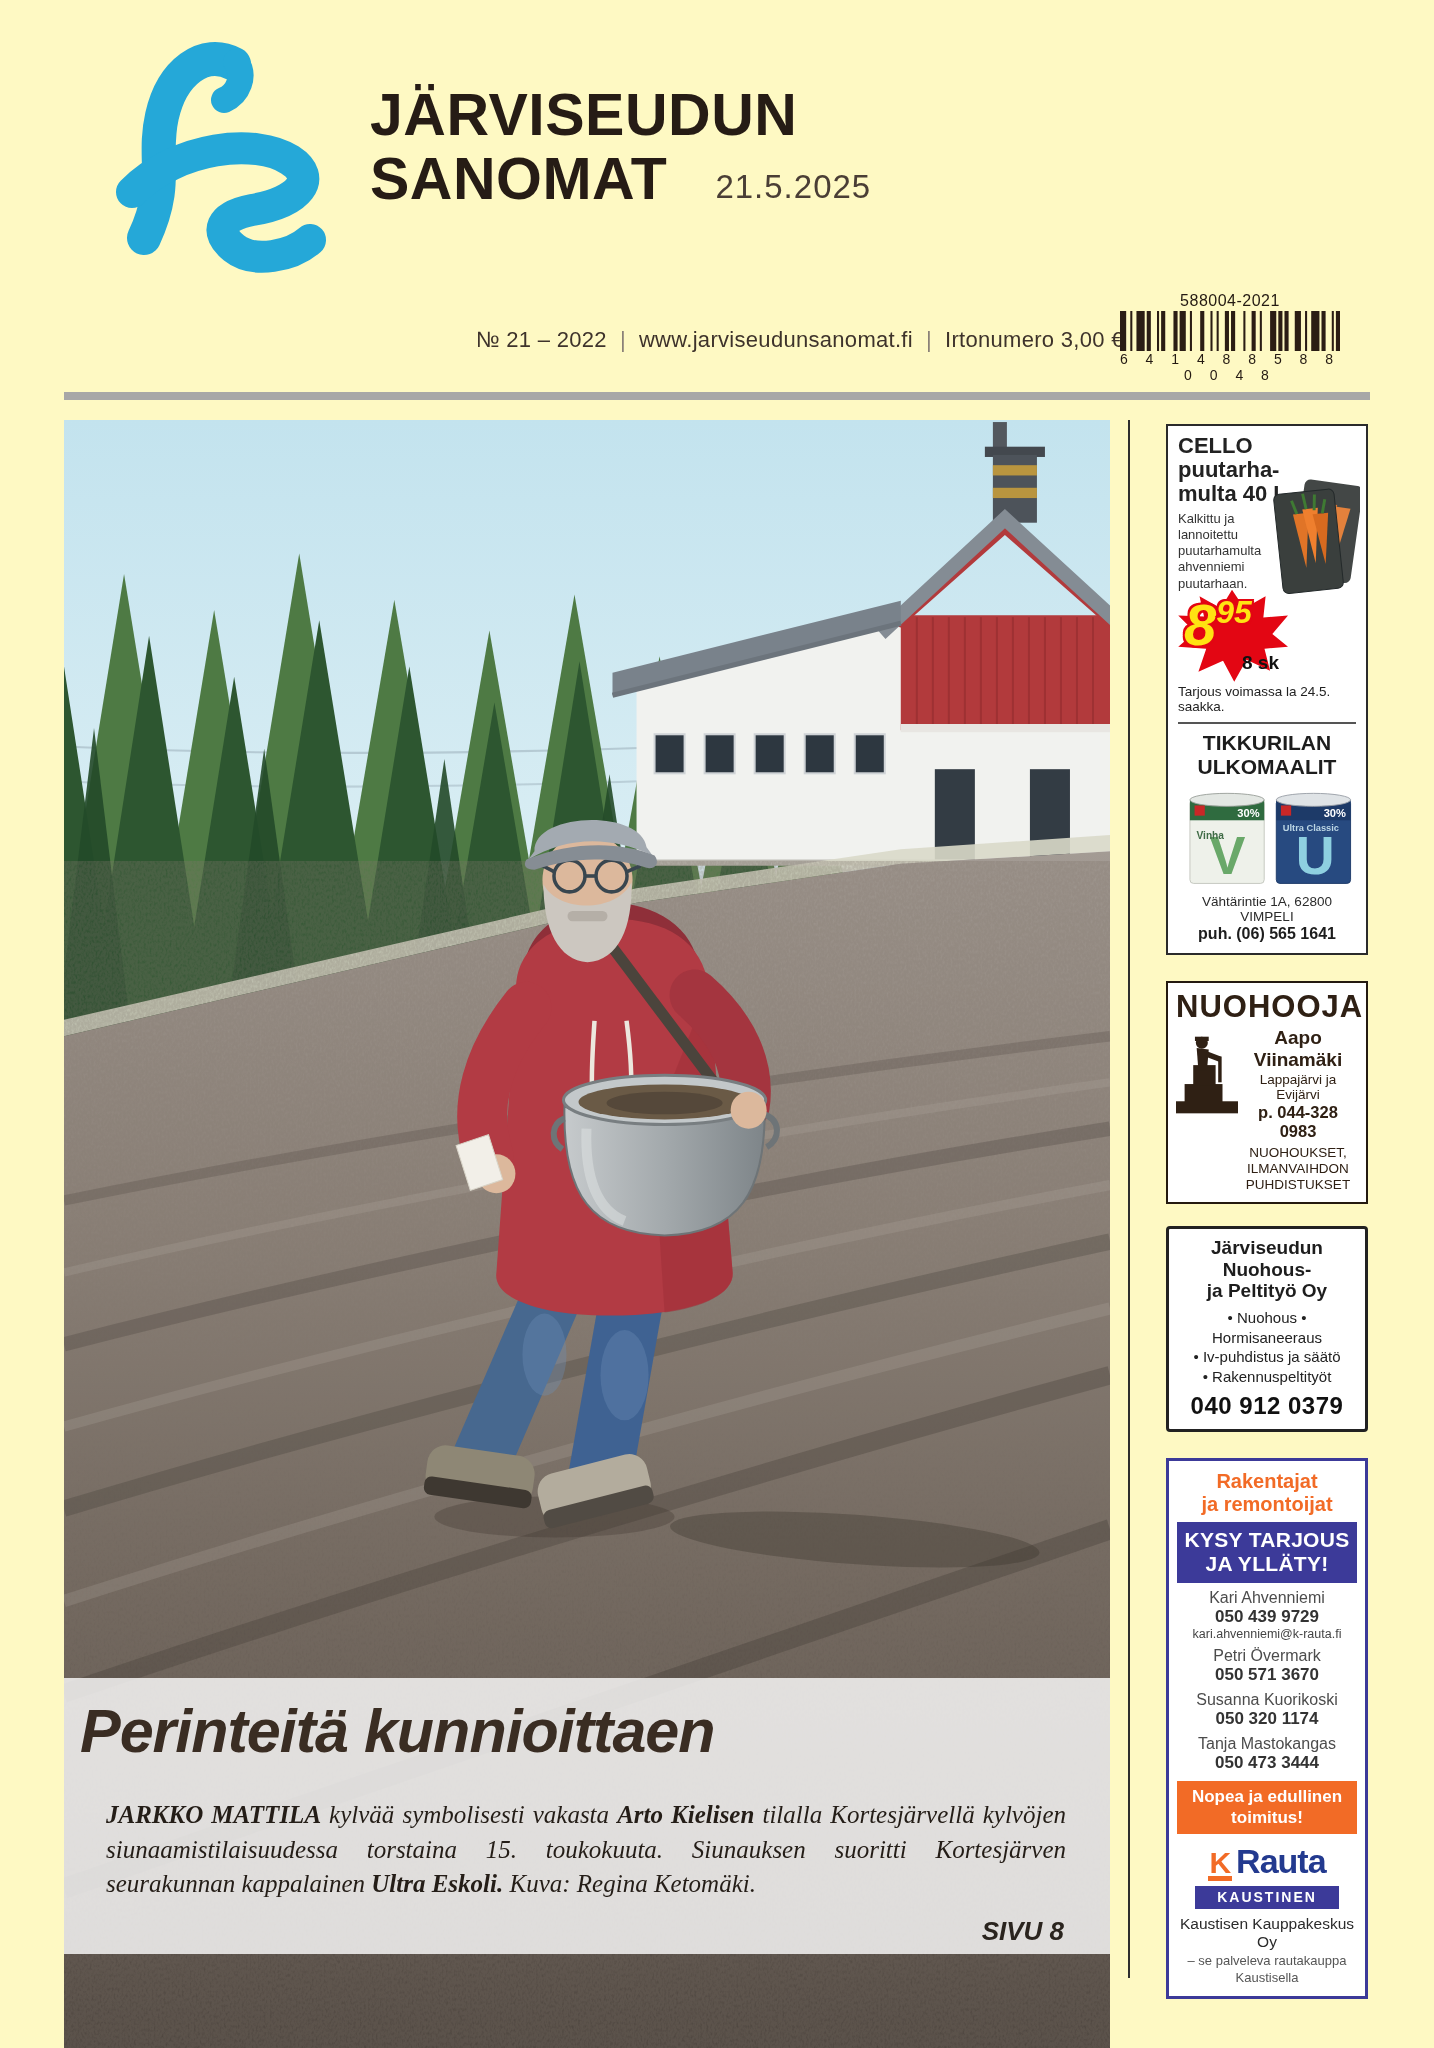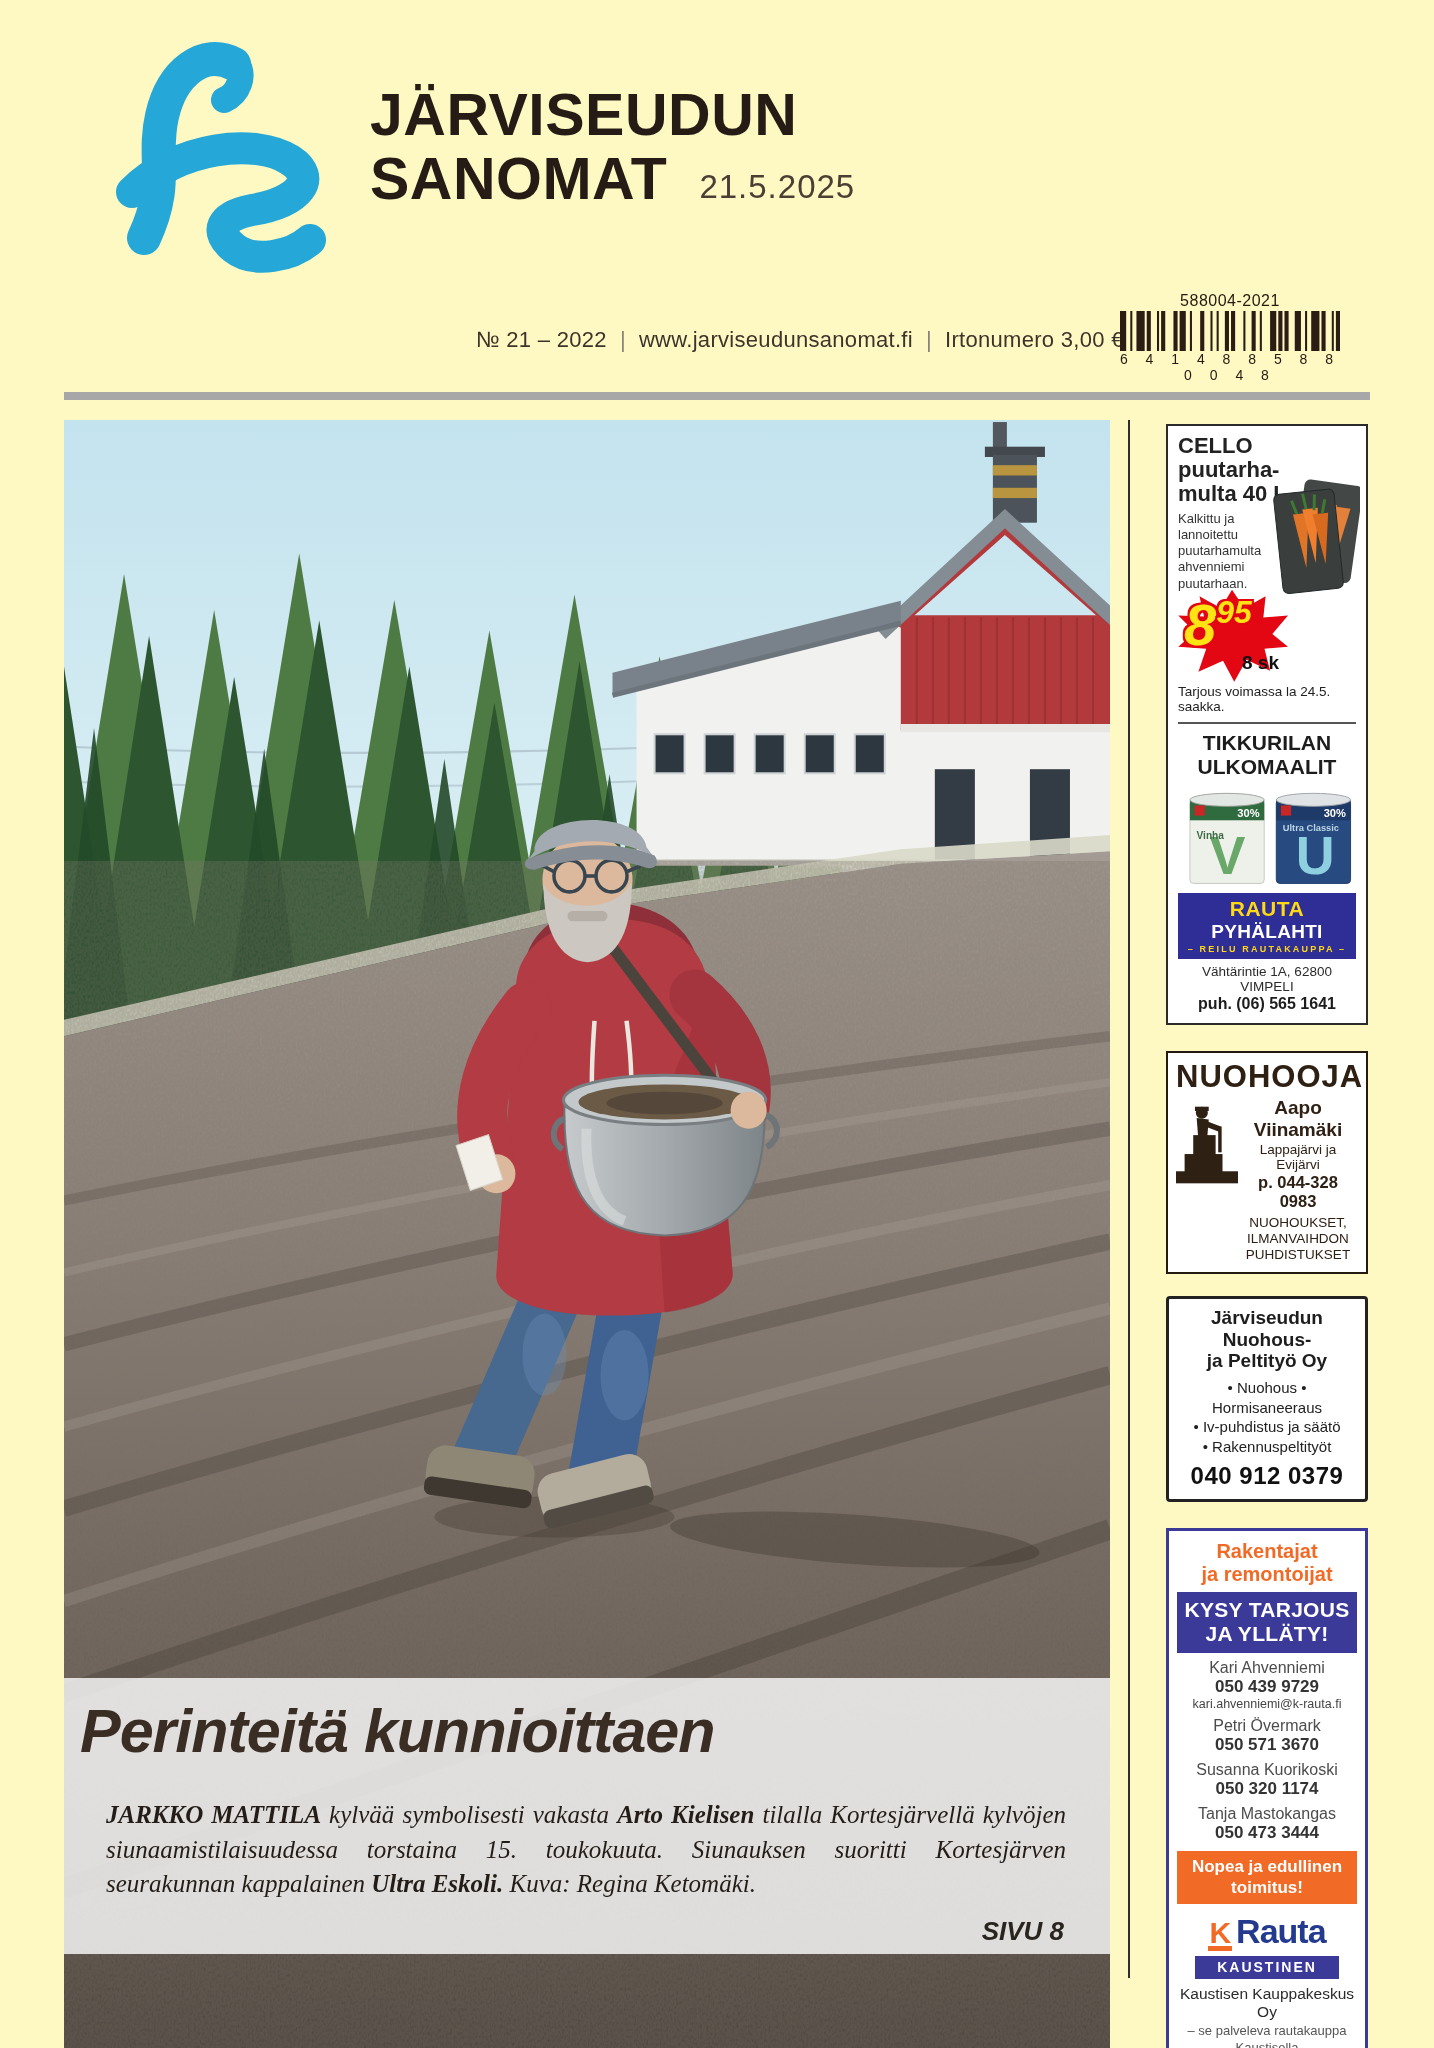--- a/index.html
+++ b/index.html
@@ -3,21 +3,21 @@
 <meta charset="utf-8">
 <style>
   html,body{margin:0;padding:0;background:#e9e9e9;}
   .page{position:relative;width:1434px;height:2048px;background:#fef9c3;overflow:hidden;
         font-family:"Liberation Sans",sans-serif;color:#2b2019;margin:0 auto;}
 
   
   .logo-svg{position:absolute;left:86px;top:42px;width:256px;height:246px;}
   .title-block{position:absolute;left:370px;top:84px;}
   .mast-title{font-size:59px;font-weight:800;letter-spacing:.5px;line-height:1.08;color:#261c15;}
-  .title2-row{display:flex;align-items:flex-end;gap:32px;}
+  .title2-row{display:flex;align-items:flex-end;gap:48px;}
   .mast-date{font-size:33px;font-weight:400;color:#4a3e35;letter-spacing:1px;padding-bottom:5px;}
   .issue-line{position:absolute;left:476px;top:327px;font-size:22px;color:#3e332b;letter-spacing:.3px;}
   .issue-sep{color:#8b8178;padding:0 13px;}
   .barcode{position:absolute;left:1112px;top:292px;width:236px;text-align:center;}
   .bc-num{font-size:16px;color:#241a12;letter-spacing:.5px;}
   .bc-bars{width:220px;height:40px;display:block;margin:1px auto 0;}
   .bc-digits{font-size:14px;color:#241a12;letter-spacing:7px;margin-top:0px;}
 
   .rule-top{position:absolute;left:64px;top:392px;width:1306px;height:8px;background:#a7a7a7;}
 
@@ -388,25 +388,20 @@
         <g transform="translate(93 0)">
           <rect x="7" y="16" width="80" height="90" rx="4" fill="#274a80" stroke="#1d3a68"></rect>
           <rect x="7" y="16" width="80" height="22" fill="#1d3a68"></rect>
           <ellipse cx="47" cy="16" rx="40" ry="7" fill="#dfe3e6" stroke="#9aa0a8"></ellipse>
           <rect x="12" y="22" width="11" height="11" fill="#c92727"></rect>
           <text x="58" y="34" font-size="12" font-weight="bold" fill="#ffffff" font-family="Liberation Sans,sans-serif">30%</text>
           <text x="28" y="96" font-size="58" font-weight="bold" fill="#8ed0e0" font-family="Liberation Sans,sans-serif">U</text>
           <text x="14" y="50" font-size="10" font-weight="bold" fill="#bcd6e4" font-family="Liberation Sans,sans-serif">Ultra Classic</text>
         </g>
       </svg>
-      <div class="ag-store">
-        <span class="ag-store-1">RAUTA</span>
-        <span class="ag-store-2">PYHÄLAHTI</span>
-        <div class="ag-store-tag">– REILU RAUTAKAUPPA –</div>
-      </div>
       <div class="ag-addr">Vähtärintie 1A, 62800 VIMPELI</div>
       <div class="ag-phone">puh. (06) 565 1641</div>
     </div>
 
     <div class="ad ad-sweep">
       <div class="as-title">NUOHOOJA</div>
       <div class="as-row">
         <svg class="sweep-icon" viewBox="0 0 72 96" aria-hidden="true">
           <g fill="#2f2014">
             <rect x="0" y="82" width="72" height="14"></rect>

